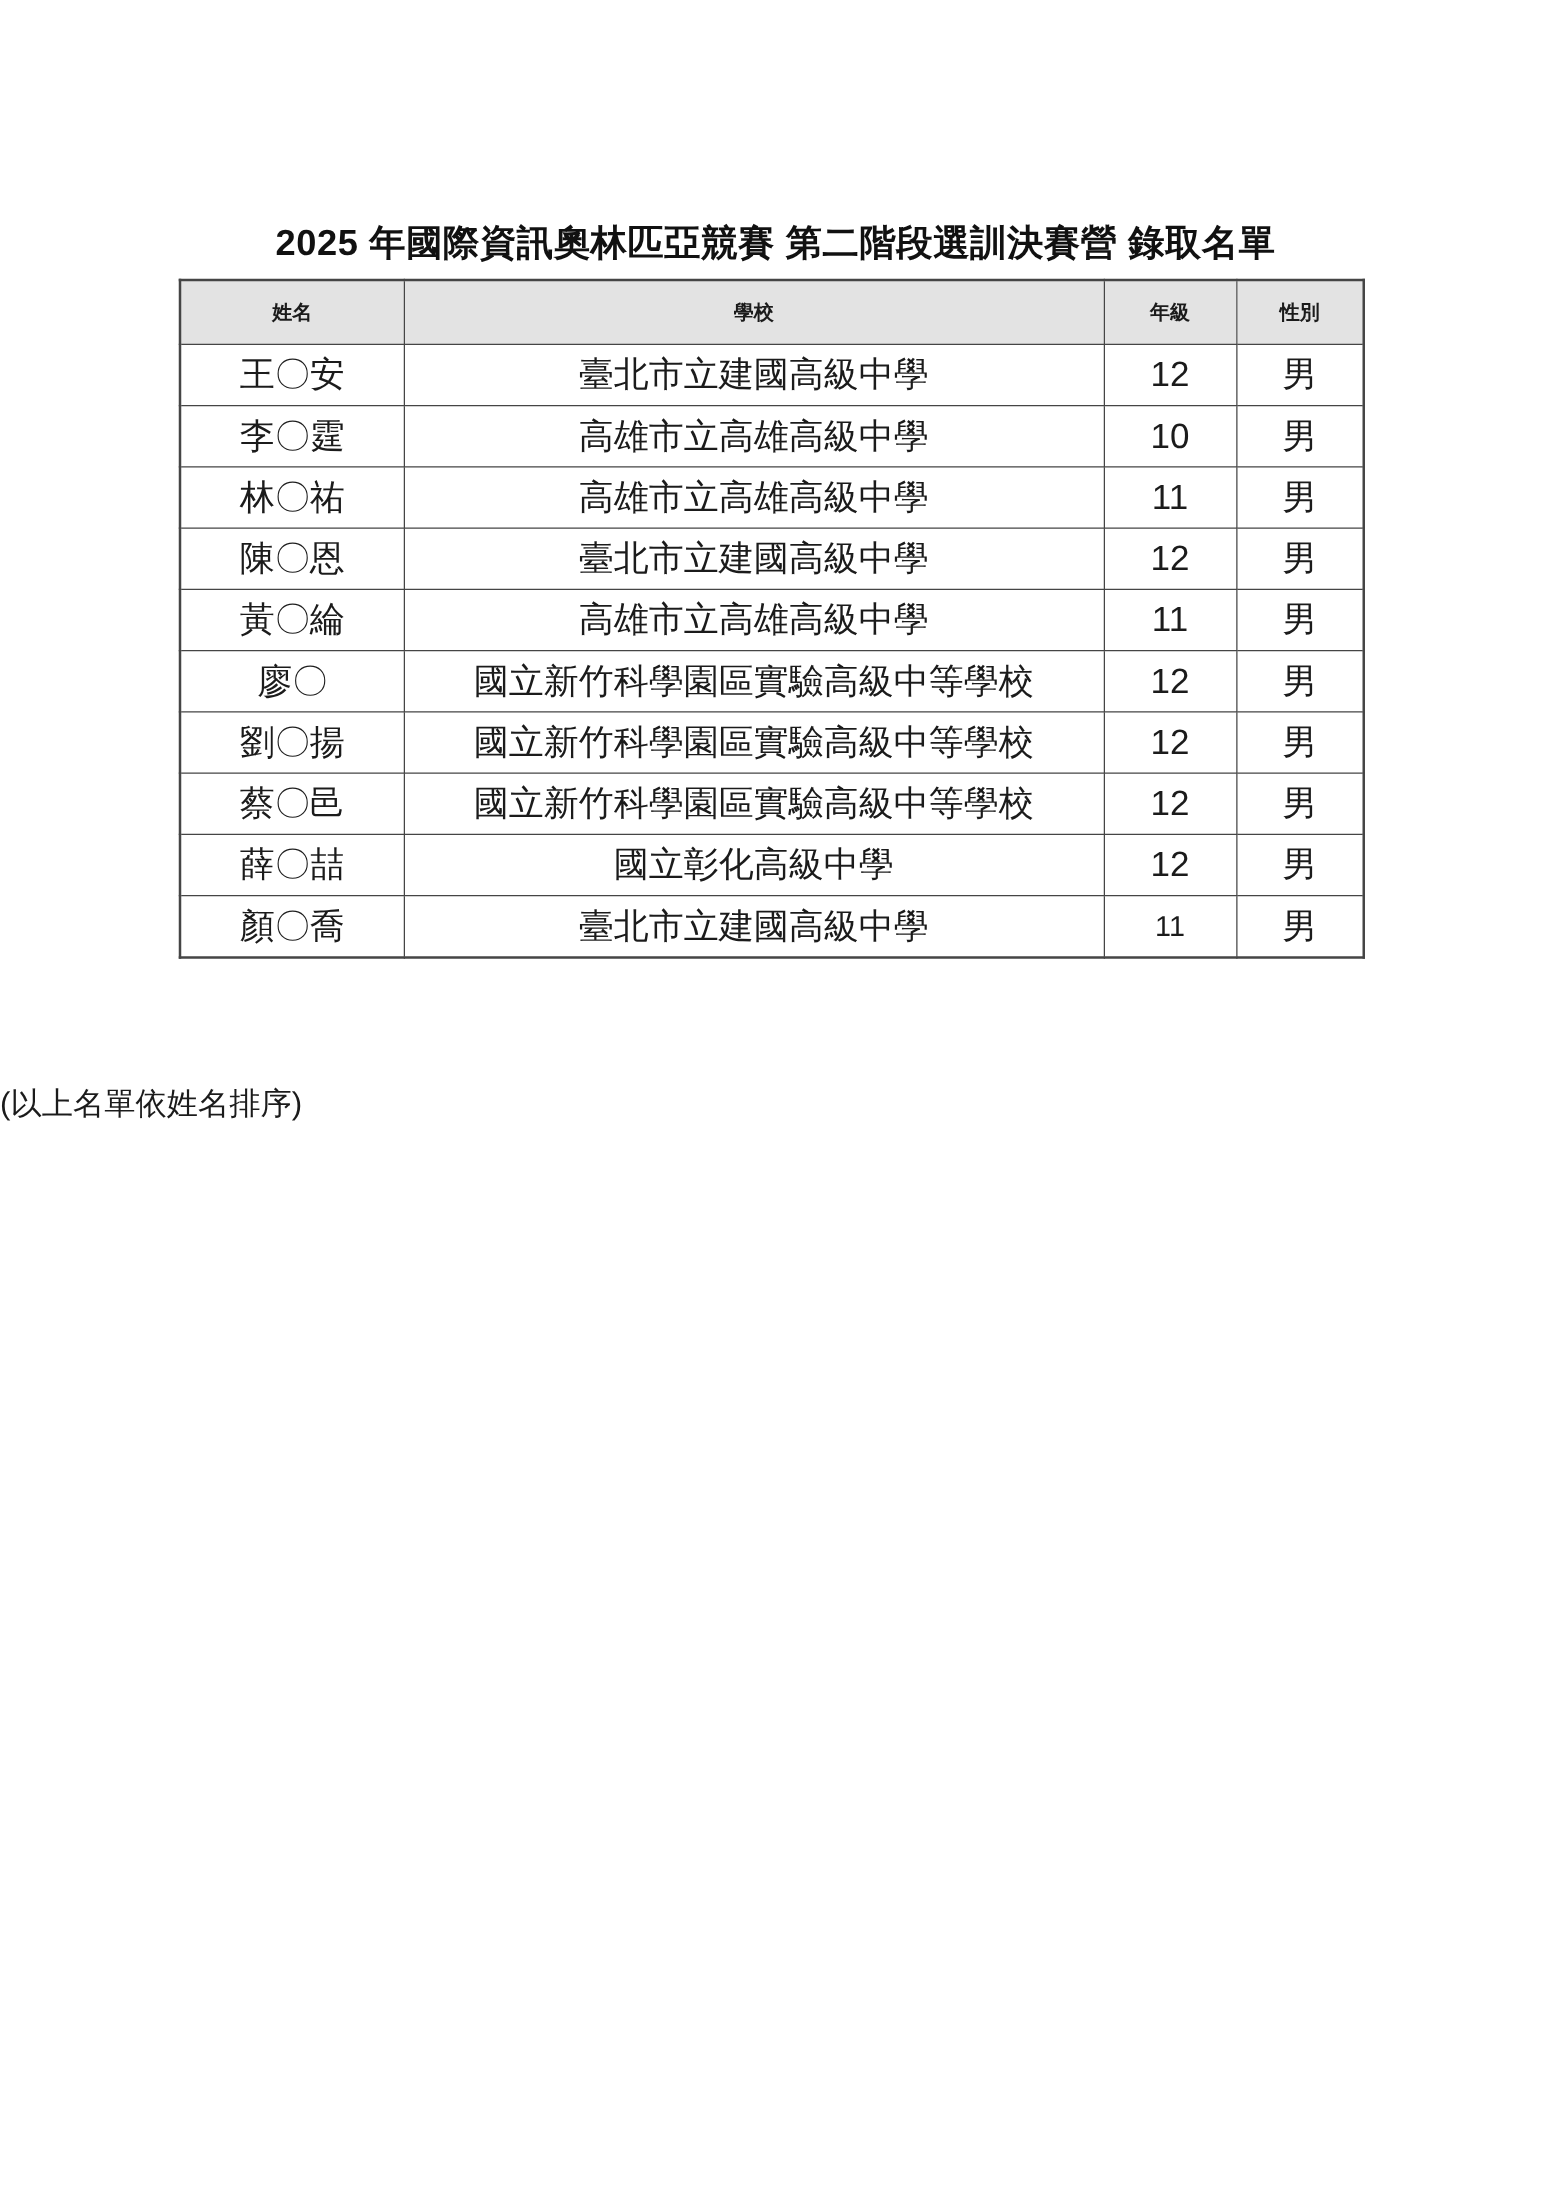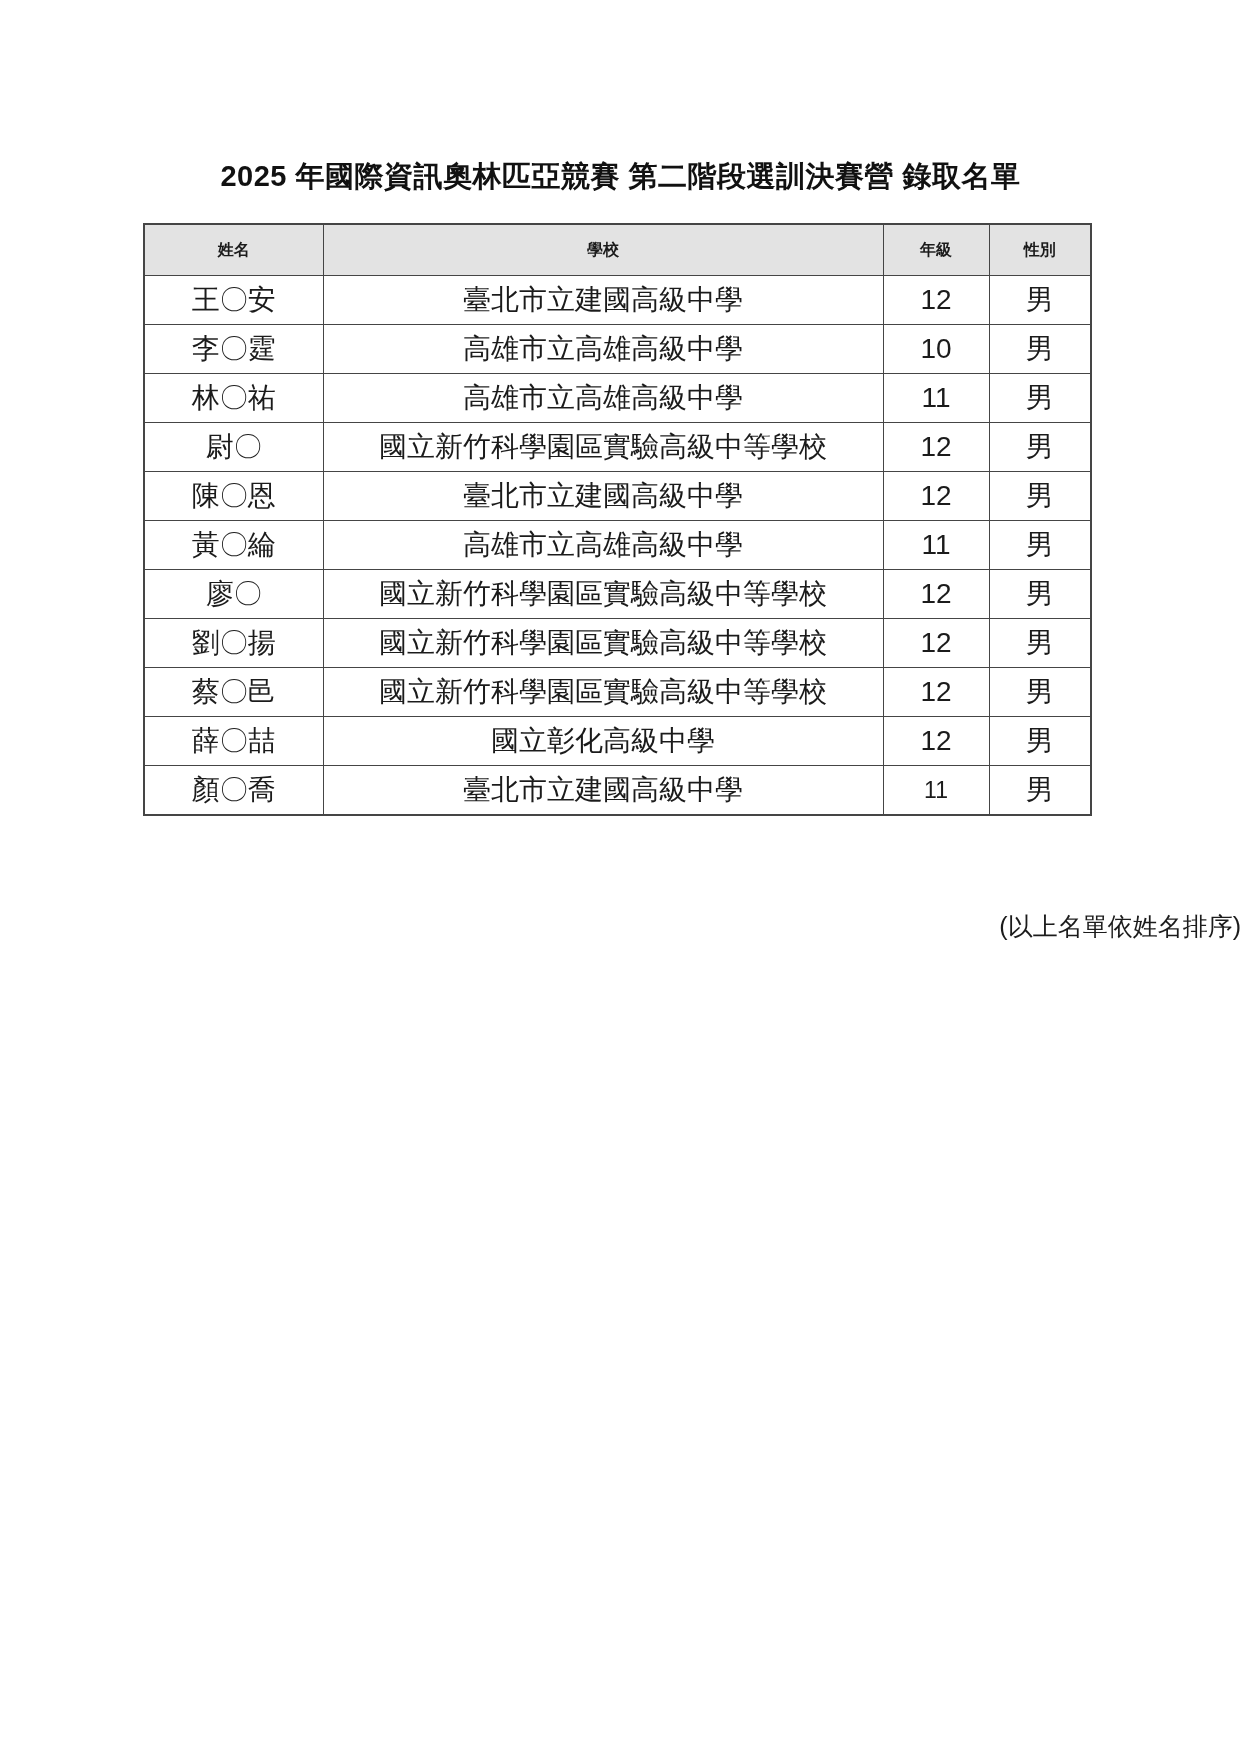--- a/index.html
+++ b/index.html
@@ -9,21 +9,21 @@
   }
   body {
     width: 1241px;
     height: 1755px;
     position: relative;
     font-family: "Liberation Sans", sans-serif;
     color: #1b1b1b;
   }
   .doc-title {
     position: absolute;
-    top: 157px;
+    top: 175px;
     left: 0;
     width: 100%;
     text-align: center;
     font-size: 29px;
     font-weight: bold;
     letter-spacing: 0.5px;
     color: #111111;
     white-space: nowrap;
   }
   table.roster {
@@ -58,24 +58,23 @@
     font-size: 19px;
   }
   td.grade-cell.grade-large {
     font-size: 23px;
   }
   .footer-note {
     position: absolute;
     top: 866px;
     left: 0;
     width: 100%;
-    text-align: right;
+    text-align: left;
     font-size: 25px;
     color: #1b1b1b;
-    margin-top: 44px;
   }
 </style>
 </head>
 <body>
 
 <div class="doc-title">2025 年國際資訊奧林匹亞競賽 第二階段選訓決賽營 錄取名單</div>
 
 <table class="roster">
   <colgroup>
     <col style="width:179px">
@@ -101,26 +100,20 @@
     <tr>
       <td class="name-cell">李〇霆</td>
       <td class="school-cell">高雄市立高雄高級中學</td>
       <td class="grade-cell">10</td>
       <td class="gender-cell">男</td>
     </tr>
     <tr>
       <td class="name-cell">林〇祐</td>
       <td class="school-cell">高雄市立高雄高級中學</td>
       <td class="grade-cell">11</td>
-      <td class="gender-cell">男</td>
-    </tr>
-    <tr>
-      <td class="name-cell">尉〇</td>
-      <td class="school-cell">國立新竹科學園區實驗高級中等學校</td>
-      <td class="grade-cell">12</td>
       <td class="gender-cell">男</td>
     </tr>
     <tr>
       <td class="name-cell">陳〇恩</td>
       <td class="school-cell">臺北市立建國高級中學</td>
       <td class="grade-cell">12</td>
       <td class="gender-cell">男</td>
     </tr>
     <tr>
       <td class="name-cell">黃〇綸</td>

